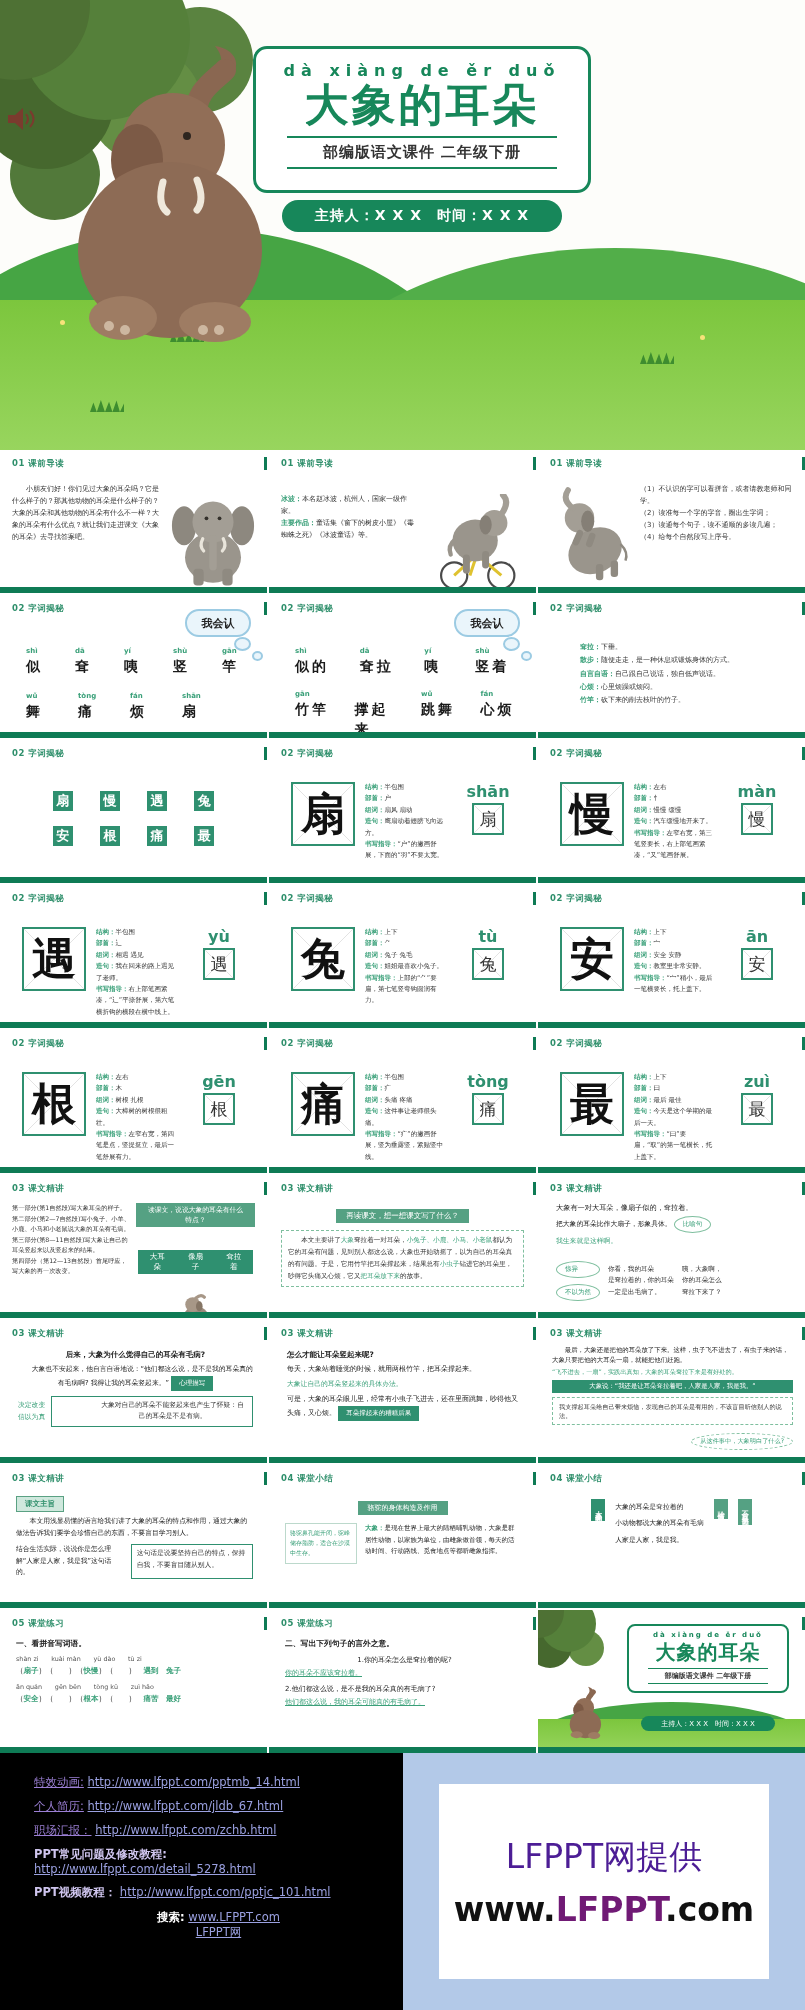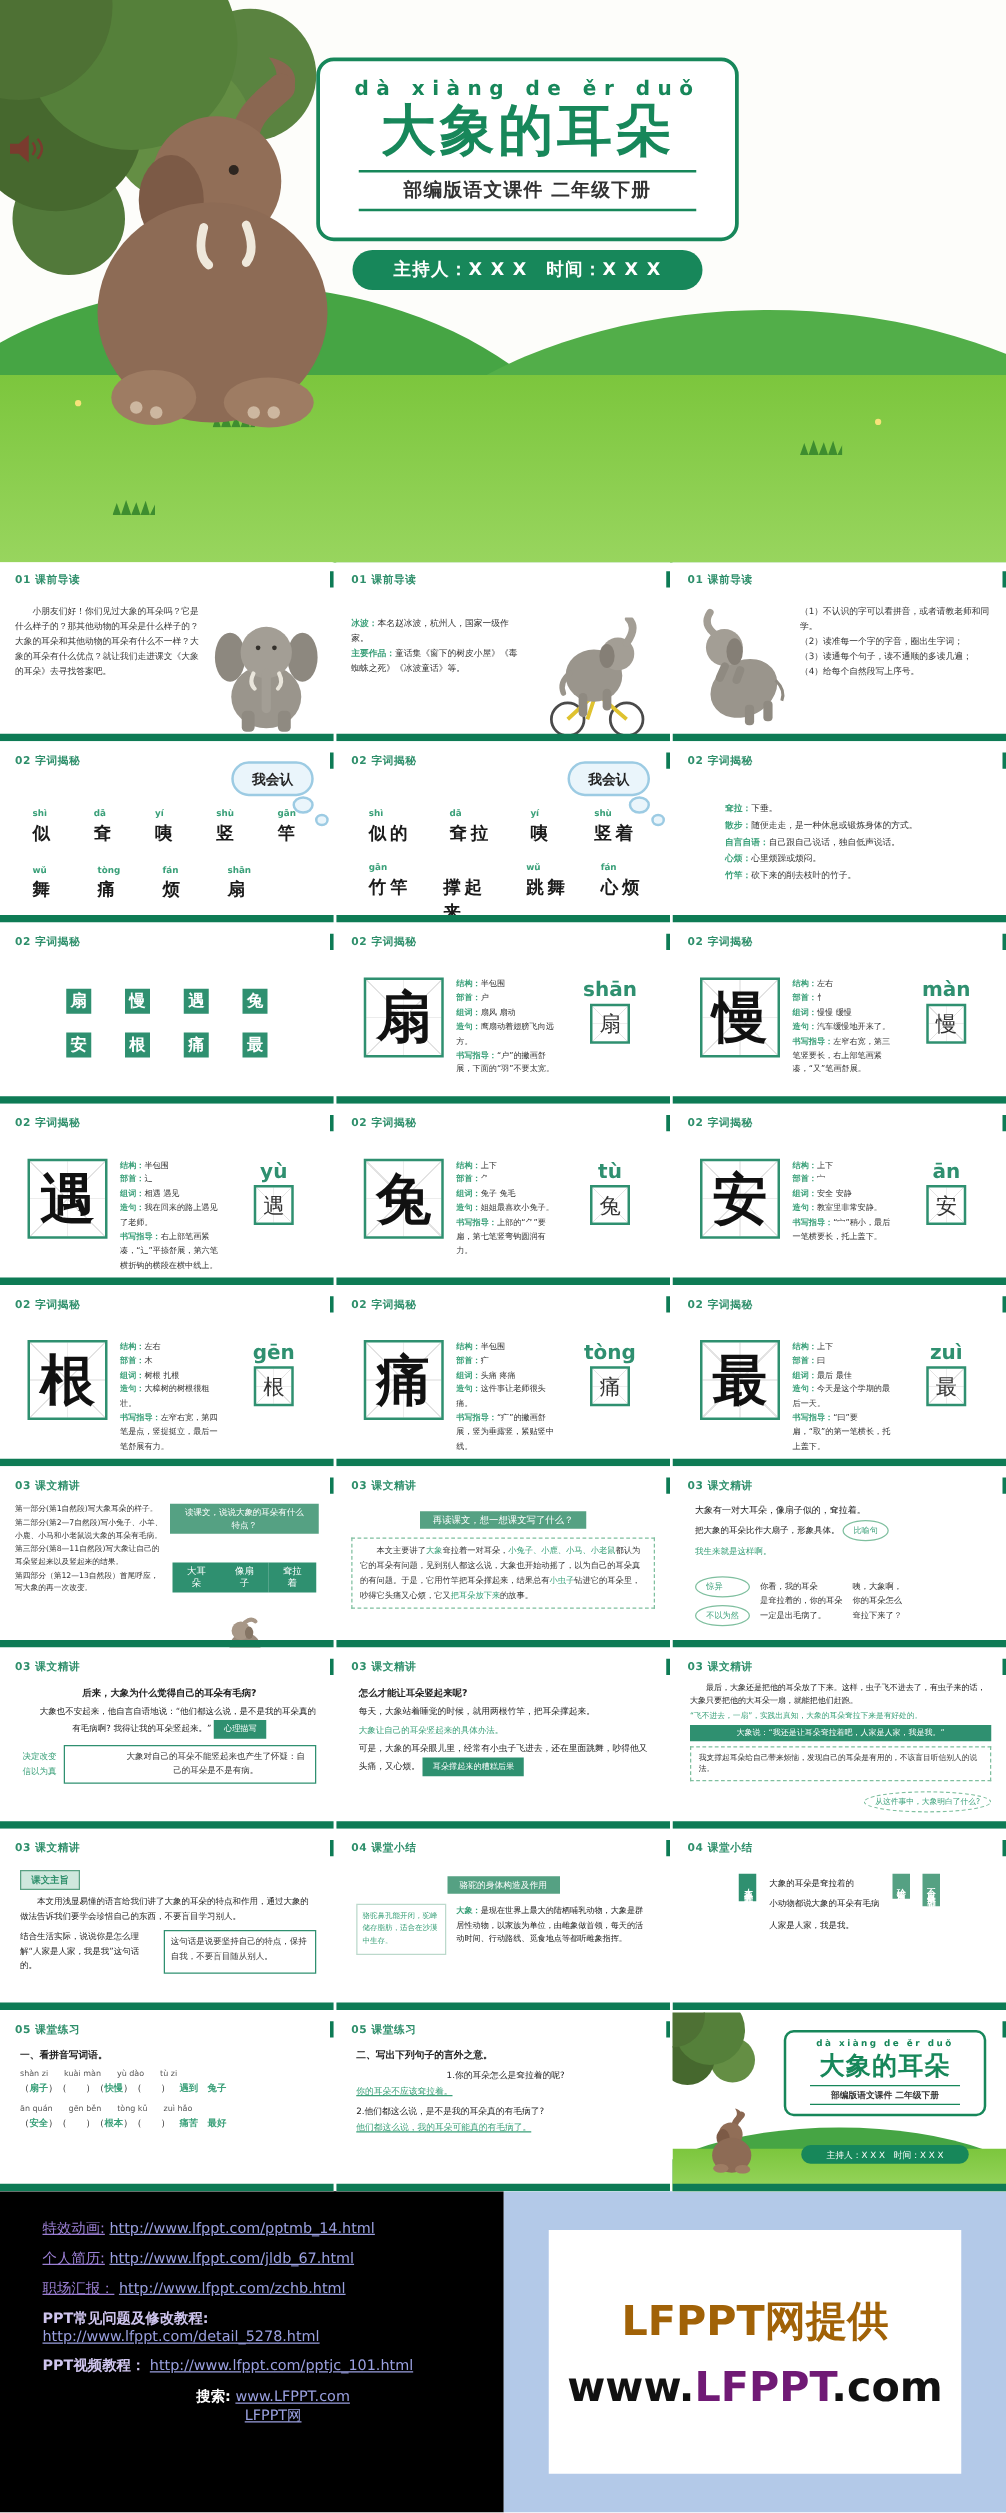--- a/index.html
+++ b/index.html
@@ -80,21 +80,21 @@
   .footer { display:flex; height:257px; }
   .f-left { width:403px; background:#000; padding:22px 0 0 34px; }
   .f-line { font-size:11.5px; margin-bottom:9px; }
   .f-label { color:#9b7fd4; text-decoration:underline; }
   .f-label.plain { color:#cfc5ee; text-decoration:none; font-weight:bold; }
   .f-url { color:#9aa0e0; text-decoration:underline; }
   .f-search { text-align:center; margin-top:10px; font-size:11.5px; }
   .f-search .lab { color:#fff; font-weight:bold; }
   .f-right { flex:1; background:#b3c9e8; display:flex; align-items:center; justify-content:center; }
   .promo { width:330px; height:195px; background:#fff; display:flex; flex-direction:column; align-items:center; justify-content:center; gap:10px; }
-  .promo-t1 { color:#a16207; font-size:33px; font-weight:bold; }
+  .promo-t1 { color:#4c1d95; font-size:33px; font-weight:normal; }
   .promo-t2 { font-size:33px; font-weight:bold; color:#111; }
   .promo-t2 .red { color:#701a75; }
 
   
   .mini { padding:0; }
   .mini-tree { position:absolute; left:-26px; top:-24px; width:52px; height:52px; border-radius:50%; background:#4e7134; box-shadow:30px 12px 0 2px #55803a, 12px 34px 0 -4px #46682e, 48px 36px 0 -8px #648e44; }
   .mini-hill { position:absolute; left:-30px; right:-30px; top:92px; height:60px; background:#46a544; border-radius:50% 50% 0 0/100% 100% 0 0; }
   .mini-grass { position:absolute; left:0; right:0; bottom:0; height:34px; background:linear-gradient(#7cc63d,#98d55e); }
   .mini-card { position:absolute; right:16px; top:14px; width:162px; background:#fff; border:2px solid #17875a; border-radius:8px; text-align:center; padding:5px 4px; z-index:3; }
   .mini-pinyin { color:#17875a; font-weight:bold; font-size:7px; letter-spacing:2px; }

